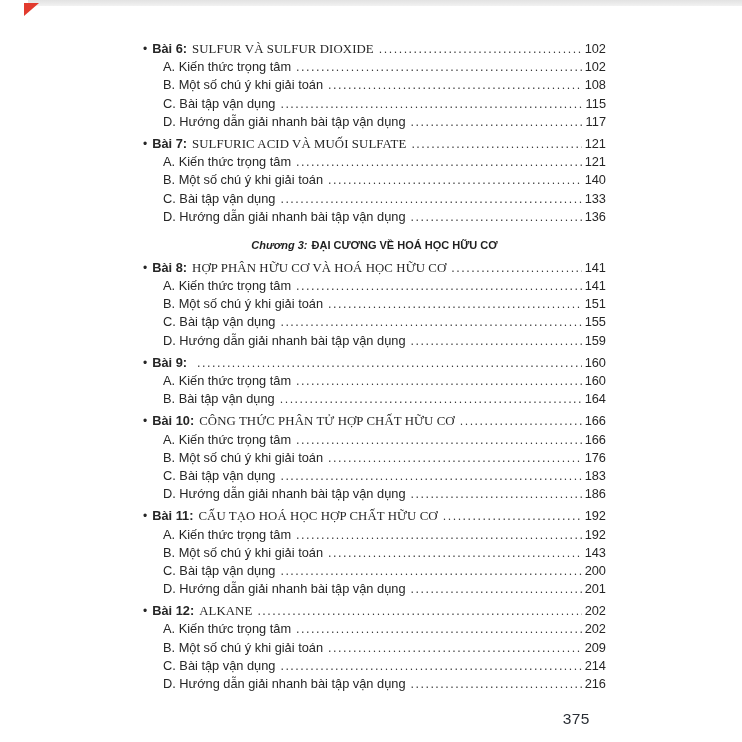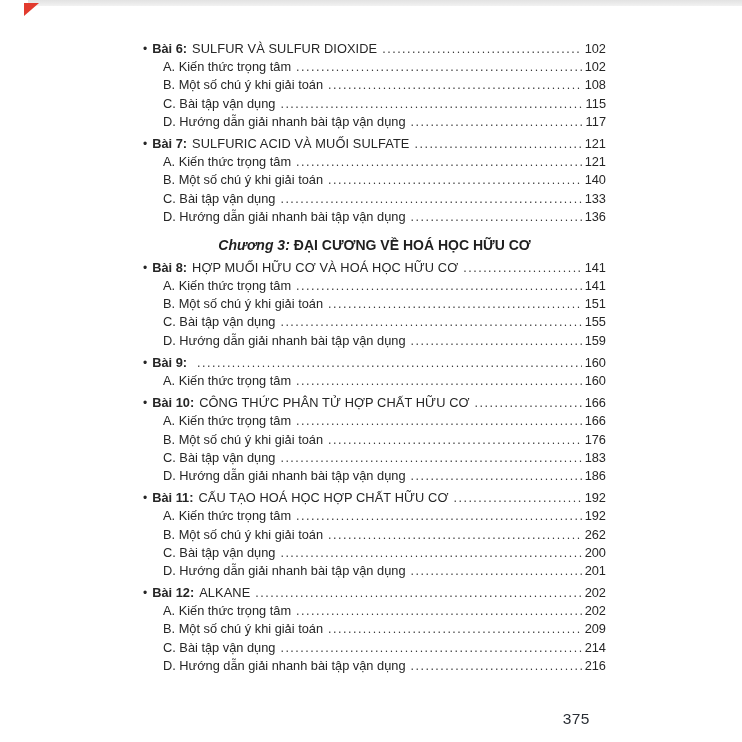--- a/index.html
+++ b/index.html
@@ -15,31 +15,31 @@
   .corner-mark {
     position:absolute; top:3px; left:24px; width:0; height:0;
     border-top:13px solid #e23b2e; border-right:15px solid transparent;
   }
   .toc { position:absolute; left:143px; top:40px; width:463px; font-size:12.8px; }
   .row { display:flex; align-items:baseline; height:18.2px; line-height:18.2px; white-space:nowrap; }
   .lesson-block { margin-top:4px; }
   .toc > .lesson-block:first-child { margin-top:0; }
   .bullet { margin-right:5px; font-size:12px; }
   .lesson-label { font-weight:bold; margin-right:5px;text-align:center; }
-  .lesson-title { letter-spacing:0.1px; }
+  .lesson-title { letter-spacing:0.1px;font-family:Liberation Serif, serif; }
   .sub { padding-left:20px; }
   .leader { flex:1 1 auto; overflow:hidden; margin:0 3px 0 5px; min-width:10px; }
   .leader::after {
     content:"....................................................................................................................................................................................................";
     letter-spacing:1.5px; color:#3d3d3d; font-size:12.5px;
   }
   .pagenum { flex:0 0 auto; }
   .chapter-heading {
     margin:9px 0 0 0; text-align:center; font-weight:bold;
-    font-size:14px; line-height:20px; color:#1f1f1f;
+    font-size:11px; line-height:20px; color:#1f1f1f;
   }
   .chapter-prefix { font-style:italic; margin-right:4px; }
   .page-number-bottom {
     position:absolute; top:710px; right:152px;
     font-size:15.5px; color:#2a2e35; letter-spacing:0.5px;
   }
 </style>
 </head>
 <body>
 
@@ -103,21 +103,21 @@
           <span class="sub-text">D. Hướng dẫn giải nhanh bài tập vận dụng</span>
           <span class="leader"></span>
           <span class="pagenum">136</span>
         </div>
       </div>
       <div class="chapter-heading"><span class="chapter-prefix">Chương 3:</span><span class="chapter-title">ĐẠI CƯƠNG VỀ HOÁ HỌC HỮU CƠ</span></div>
       <div class="lesson-block">
         <div class="row">
           <span class="bullet">•</span>
           <span class="lesson-label">Bài 8:</span>
-          <span class="lesson-title">HỢP MUỐI HỮU CƠ VÀ HOÁ HỌC HỮU CƠ</span>
+          <span class="lesson-title">HỢP PHÂN HỮU CƠ VÀ HOÁ HỌC HỮU CƠ</span>
           <span class="leader"></span>
           <span class="pagenum">141</span>
         </div>
         <div class="row sub">
           <span class="sub-text">A. Kiến thức trọng tâm</span>
           <span class="leader"></span>
           <span class="pagenum">141</span>
         </div>
         <div class="row sub">
           <span class="sub-text">B. Một số chú ý khi giải toán</span>
@@ -139,20 +139,25 @@
         <div class="row">
           <span class="bullet">•</span>
           <span class="lesson-label">Bài 9:</span>
           <span class="leader"></span>
           <span class="pagenum">160</span>
         </div>
         <div class="row sub">
           <span class="sub-text">A. Kiến thức trọng tâm</span>
           <span class="leader"></span>
           <span class="pagenum">160</span>
+        </div>
+        <div class="row sub">
+          <span class="sub-text">B. Bài tập vận dụng</span>
+          <span class="leader"></span>
+          <span class="pagenum">164</span>
         </div>
       </div>
       <div class="lesson-block">
         <div class="row">
           <span class="bullet">•</span>
           <span class="lesson-label">Bài 10:</span>
           <span class="lesson-title">CÔNG THỨC PHÂN TỬ HỢP CHẤT HỮU CƠ</span>
           <span class="leader"></span>
           <span class="pagenum">166</span>
         </div>
@@ -186,21 +191,21 @@
           <span class="pagenum">192</span>
         </div>
         <div class="row sub">
           <span class="sub-text">A. Kiến thức trọng tâm</span>
           <span class="leader"></span>
           <span class="pagenum">192</span>
         </div>
         <div class="row sub">
           <span class="sub-text">B. Một số chú ý khi giải toán</span>
           <span class="leader"></span>
-          <span class="pagenum">262</span>
+          <span class="pagenum">143</span>
         </div>
         <div class="row sub">
           <span class="sub-text">C. Bài tập vận dụng</span>
           <span class="leader"></span>
           <span class="pagenum">200</span>
         </div>
         <div class="row sub">
           <span class="sub-text">D. Hướng dẫn giải nhanh bài tập vận dụng</span>
           <span class="leader"></span>
           <span class="pagenum">201</span>

